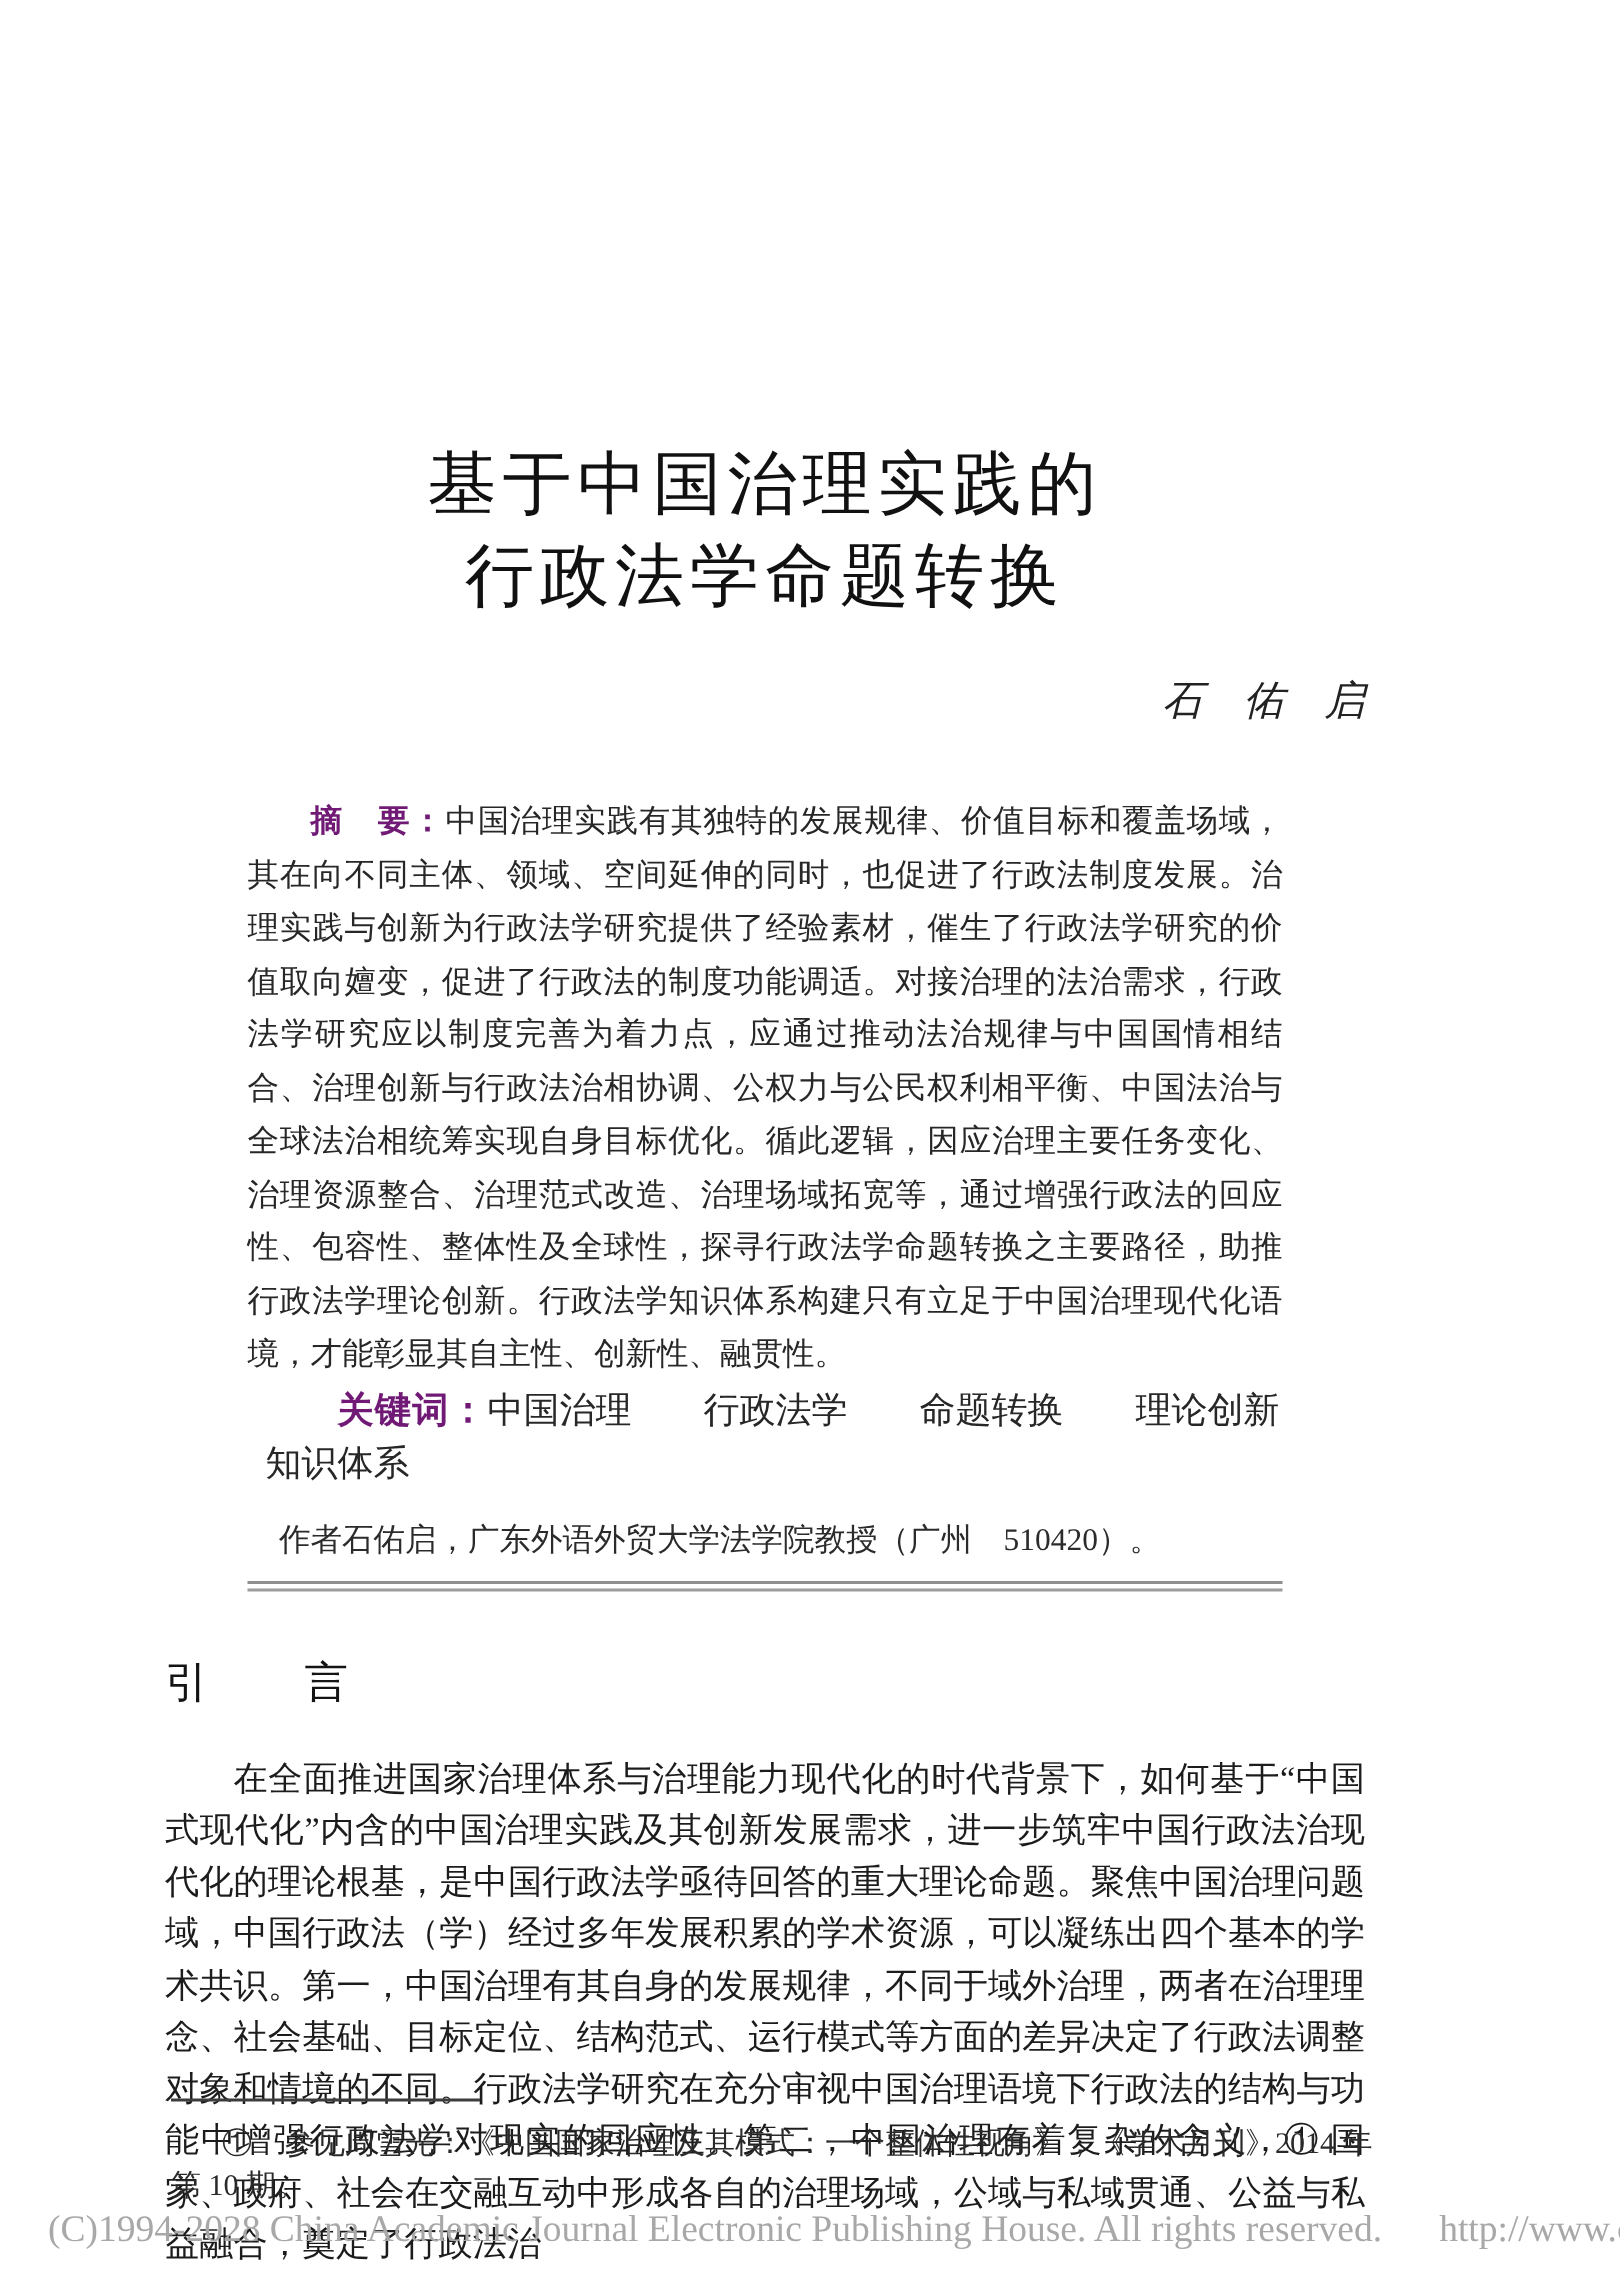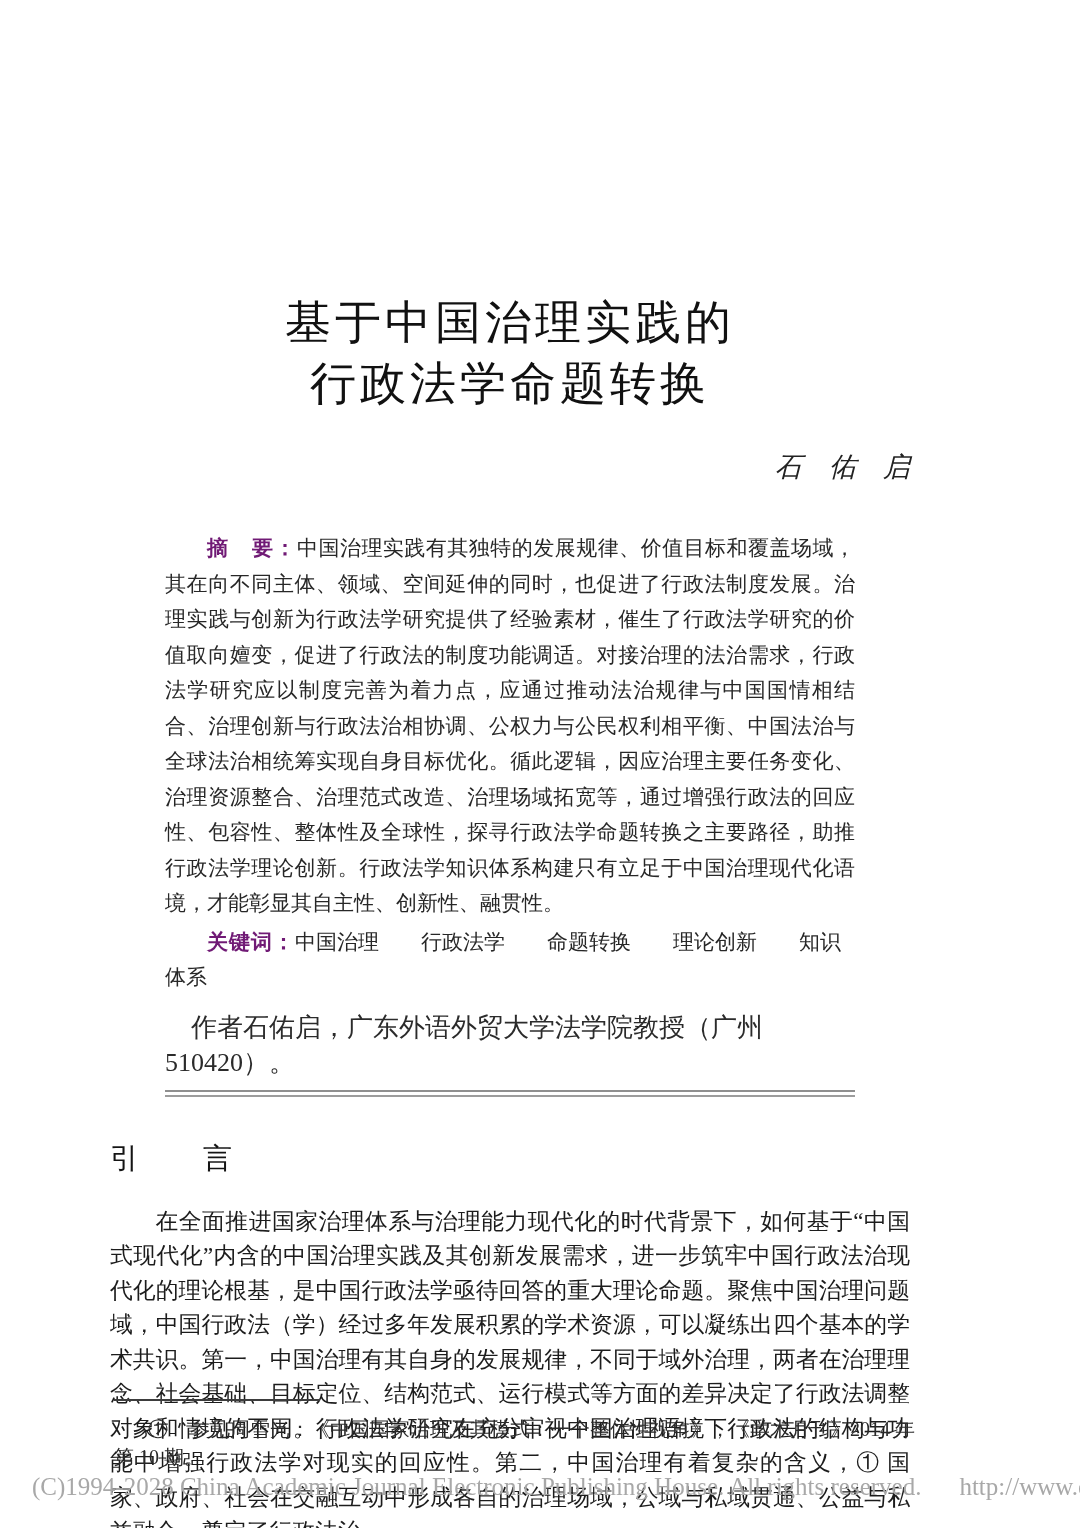--- a/index.html
+++ b/index.html
@@ -51,29 +51,29 @@
     text-indent: 2em;
     color: #272727;
   }
   .bold-label {
     font-weight: bold;
     font-family: "Liberation Sans", "DejaVu Sans", sans-serif;
     color: #701a75;
     letter-spacing: 1px;
   }
   .keywords-p {
-    margin: 2px 0 0 0;
-    font-size: 21px;
+    margin: 2px 0 0 12px;
+    font-size: 24px;
     line-height: 35.5px;
     text-indent: 2em;
     color: #272727;
   }
   .author-note {
     margin: 14px 0 5px 0;
-    font-size: 26px;
+    font-size: 21px;
     line-height: 35px;
     text-indent: 1em;
     color: #2b2b2b;
   }
   .rule-double {
     width: 690px;
     margin: 10px auto 0 auto;
     height: 3px;
     border-top: 2px solid #8f8f8f;
     border-bottom: 2px solid #9c9c9c;

